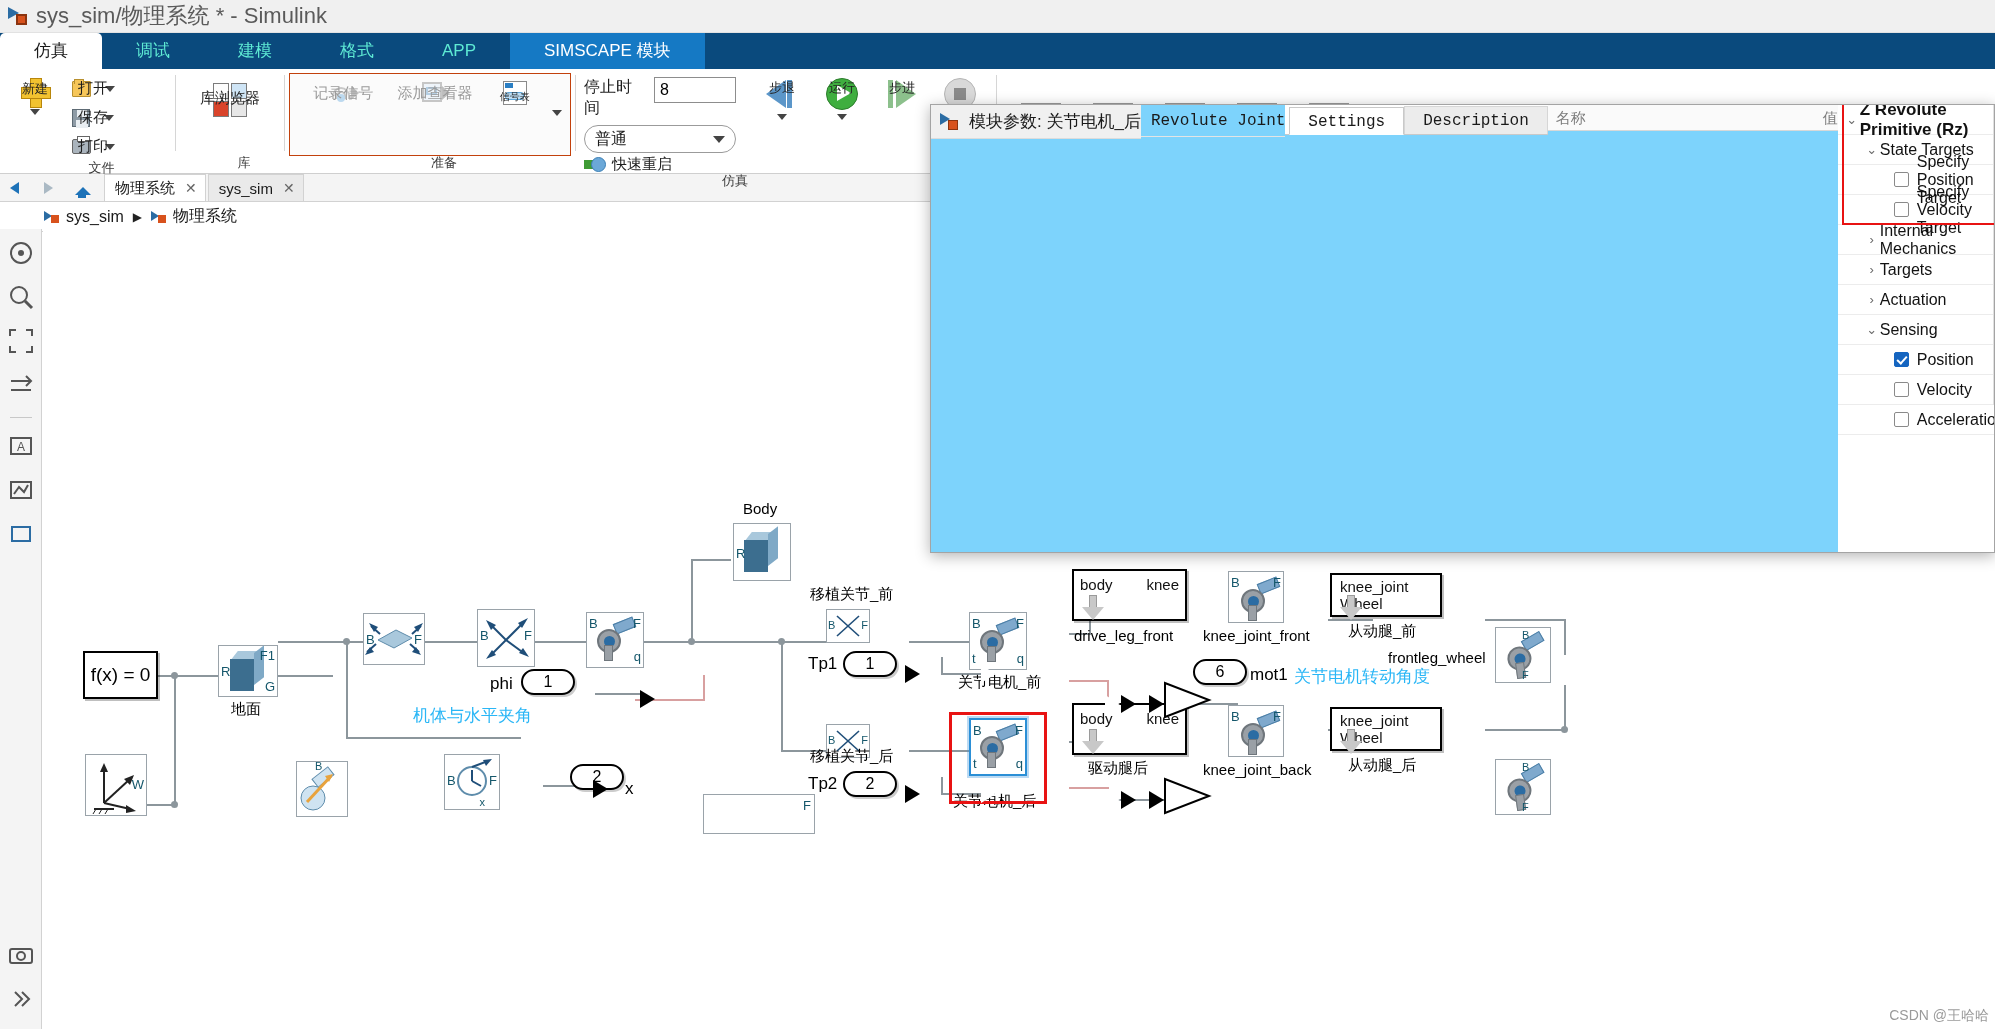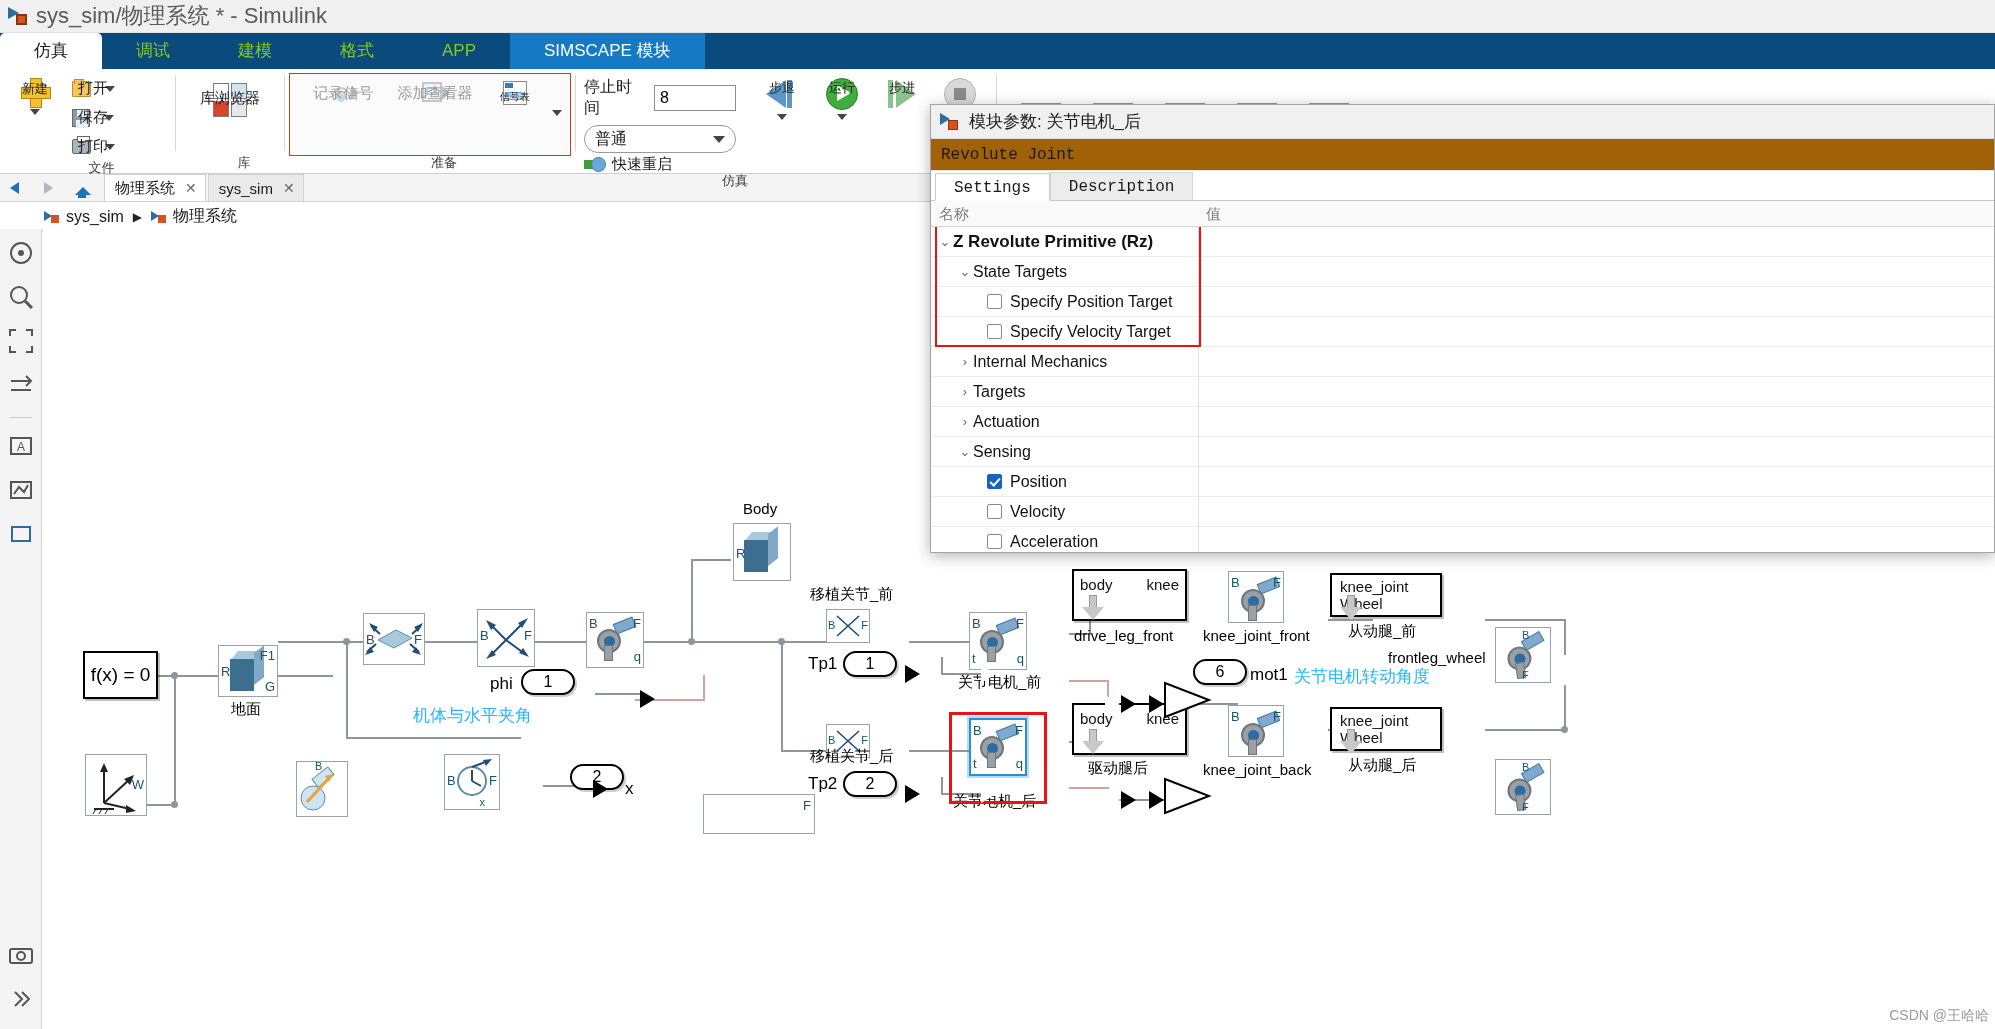--- a/index.html
+++ b/index.html
@@ -16,21 +16,21 @@
     padding-left:8px; border-bottom:1px solid #e2e2e2;
   }
   .titlebar .tb-icon{ width:20px;height:20px;margin-right:8px;position:relative;flex:0 0 auto;}
   .tb-icon .arw{position:absolute;left:0;top:1px;width:0;height:0;border-top:6px solid transparent;border-bottom:6px solid transparent;border-left:11px solid #2b6ca3;}
   .tb-icon .sq{position:absolute;left:8px;top:8px;width:11px;height:11px;background:#d8521d;border:2px solid #8c3410;}
   .titlebar .tb-text{ font-size:22px; color:#5a5a5a; }
 
   
   .ribbon-tabs{ height:36px; background:#0a4a7d; display:flex; align-items:flex-end; }
   .rtab{
-    height:36px; line-height:36px; color:#84cc16; font-size:17px;
+    height:36px; line-height:36px; color:#5eead4; font-size:17px;
     padding:0 34px; cursor:pointer; white-space:nowrap;
   }
   .rtab.active{ background:#ffffff; color:#1a1a1a; border-radius:5px 5px 0 0; }
   .rtab.hl{ background:#1579c4; color:#ffffff; }
 
   
   .ribbon{ height:105px; background:#ffffff; display:flex; border-bottom:1px solid #cfcfcf; position:relative;}
   .rgroup{ display:flex; flex-direction:column; height:105px; position:relative; }
   .rgroup-inner{ flex:1; display:flex; align-items:flex-start; padding:5px 8px 0 8px; }
   .rgroup-label{ text-align:center; font-size:13px; color:#3a3a3a; height:18px; line-height:14px;padding-left:28px;}
@@ -73,21 +73,21 @@
   .ic-view .bx{position:absolute;left:2px;top:4px;width:20px;height:20px;background:#eef4fa;border:2px solid #c6c6c6;}
   .ic-view .bx2{position:absolute;left:6px;top:9px;width:11px;height:8px;border:2px solid #b5cfe4;}
   .ic-view .ar{position:absolute;right:0;top:8px;width:0;height:0;border-top:7px solid transparent;border-bottom:7px solid transparent;border-left:8px solid #bfbfbf;}
   .ic-table{width:30px;height:30px;position:relative;}
   .ic-table .tb{position:absolute;left:3px;top:3px;width:24px;height:24px;background:#fff;border:1px solid #8a8a8a;}
   .ic-table .hd{position:absolute;left:5px;top:5px;width:8px;height:5px;background:#2b7fc4;}
   .ic-table .cl{position:absolute;left:5px;top:14px;width:19px;height:8px;background:#bcdcf3;border:1px solid #5fa6d8;border-radius:3px;}
 
   .grey-lbl{ color:#9a9a9a !important; }
 
-  .fieldrow{ display:flex; align-items:center; margin-bottom:6px; }
+  .fieldrow{ display:flex; margin-bottom:6px; }
   .fieldrow .flbl{ font-size:16px; color:#1c1c1c; margin-right:10px; }
   .inp{
     width:82px;height:26px;border:1px solid #8d8d8d;background:#fff;
     font-size:16px;padding:0 5px;font-family:"Liberation Sans",sans-serif;
   }
   .sel{
     width:152px;height:28px;border:1px solid #9b9b9b;background:#fff;border-radius:14px;
     display:flex;align-items:center;padding:0 10px;font-size:16px;color:#1c1c1c;cursor:pointer;
   }
   .sel .cv{ margin-left:auto;width:0;height:0;border-left:6px solid transparent;border-right:6px solid transparent;border-top:7px solid #444;}
@@ -174,22 +174,22 @@
   .gl-cube .f{position:absolute;left:0;top:8px;width:24px;height:32px;background:#3c6e8f;}
   .gl-cube .t{position:absolute;left:0;top:0;width:24px;height:10px;background:#a9c8dc;transform:skewX(-38deg);transform-origin:bottom left;}
   .gl-cube .s{position:absolute;left:24px;top:2px;width:10px;height:32px;background:#7fa9c6;transform:skewY(-38deg);transform-origin:top left;}
   .arrow-down{position:absolute;width:22px;height:26px;}
   .arrow-down .st{position:absolute;left:7px;top:0;width:8px;height:14px;background:#c8c8c8;border:1px solid #9a9a9a;}
   .arrow-down .hd{position:absolute;left:0;top:12px;width:0;height:0;border-left:11px solid transparent;border-right:11px solid transparent;border-top:13px solid #c8c8c8;}
 
   
   .dialog{
     position:absolute;left:930px;top:104px;width:1065px;height:449px;
-    background:#a16207;border:1px solid #a4a4a4;box-shadow:0 3px 14px rgba(0,0,0,.3);
-    display:flex;flex-direction:column;overflow:hidden;
+    background:#7dd3fc;border:1px solid #a4a4a4;box-shadow:0 3px 14px rgba(0,0,0,.3);
+    display:flex;flex-direction:row;overflow:hidden;
   }
   .dlg-title{height:34px;background:#f0f0f0;display:flex;align-items:center;padding-left:9px;border-bottom:1px solid #dcdcdc;}
   .dlg-title .di{width:20px;height:18px;position:relative;margin-right:9px;}
   .dlg-title .di .a{position:absolute;left:0;top:0;width:0;height:0;border-top:6px solid transparent;border-bottom:6px solid transparent;border-left:10px solid #2b6ca3;}
   .dlg-title .di .s{position:absolute;left:8px;top:7px;width:10px;height:10px;background:#d8521d;border:1px solid #8c3410;}
   .dlg-title .dt{font-size:17px;color:#1a1a1a;}
   .dlg-sub{height:32px;display:flex;align-items:center;padding-left:10px;font-family:"Liberation Mono",monospace;font-size:16px;color:#1a1a1a;border-bottom:1px solid #e4e4e4;}
   .dlg-tabs{height:30px;display:flex;align-items:flex-end;border-bottom:1px solid #c9c9c9;padding-left:4px;background:#ffffff;}
   .dlg-tab{height:28px;line-height:28px;padding:0 18px;font-family:"Liberation Mono",monospace;font-size:16px;color:#1a1a1a;cursor:pointer;border:1px solid transparent;}
   .dlg-tab.active{background:#ffffff;border:1px solid #c9c9c9;border-bottom:1px solid #ffffff;margin-bottom:-1px;}

